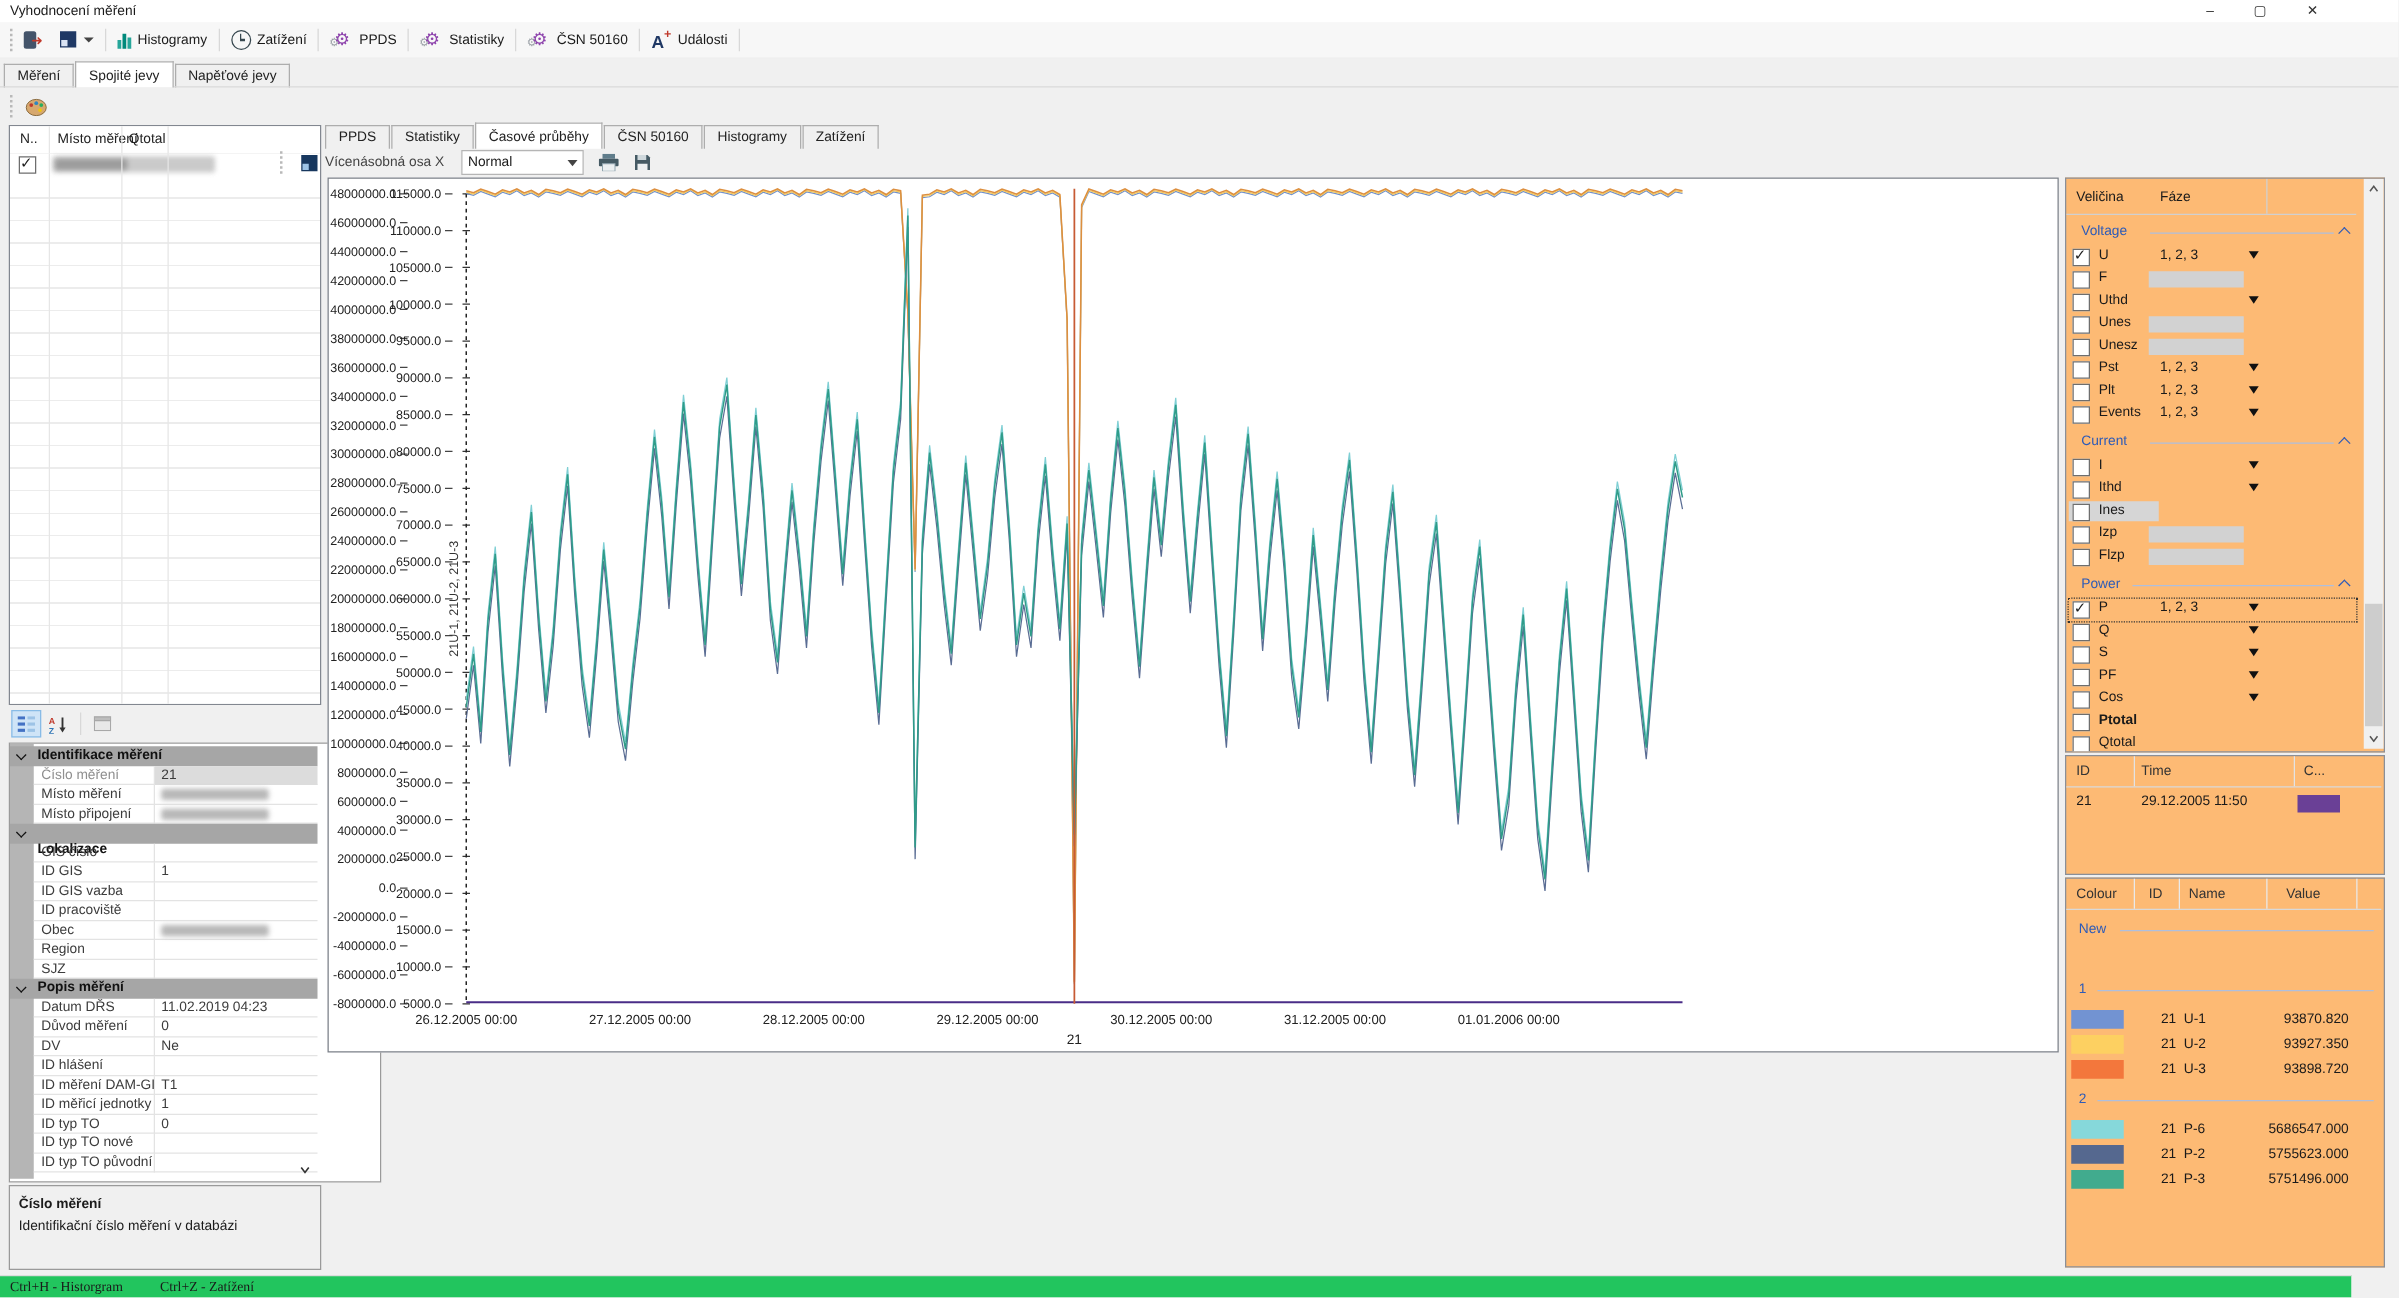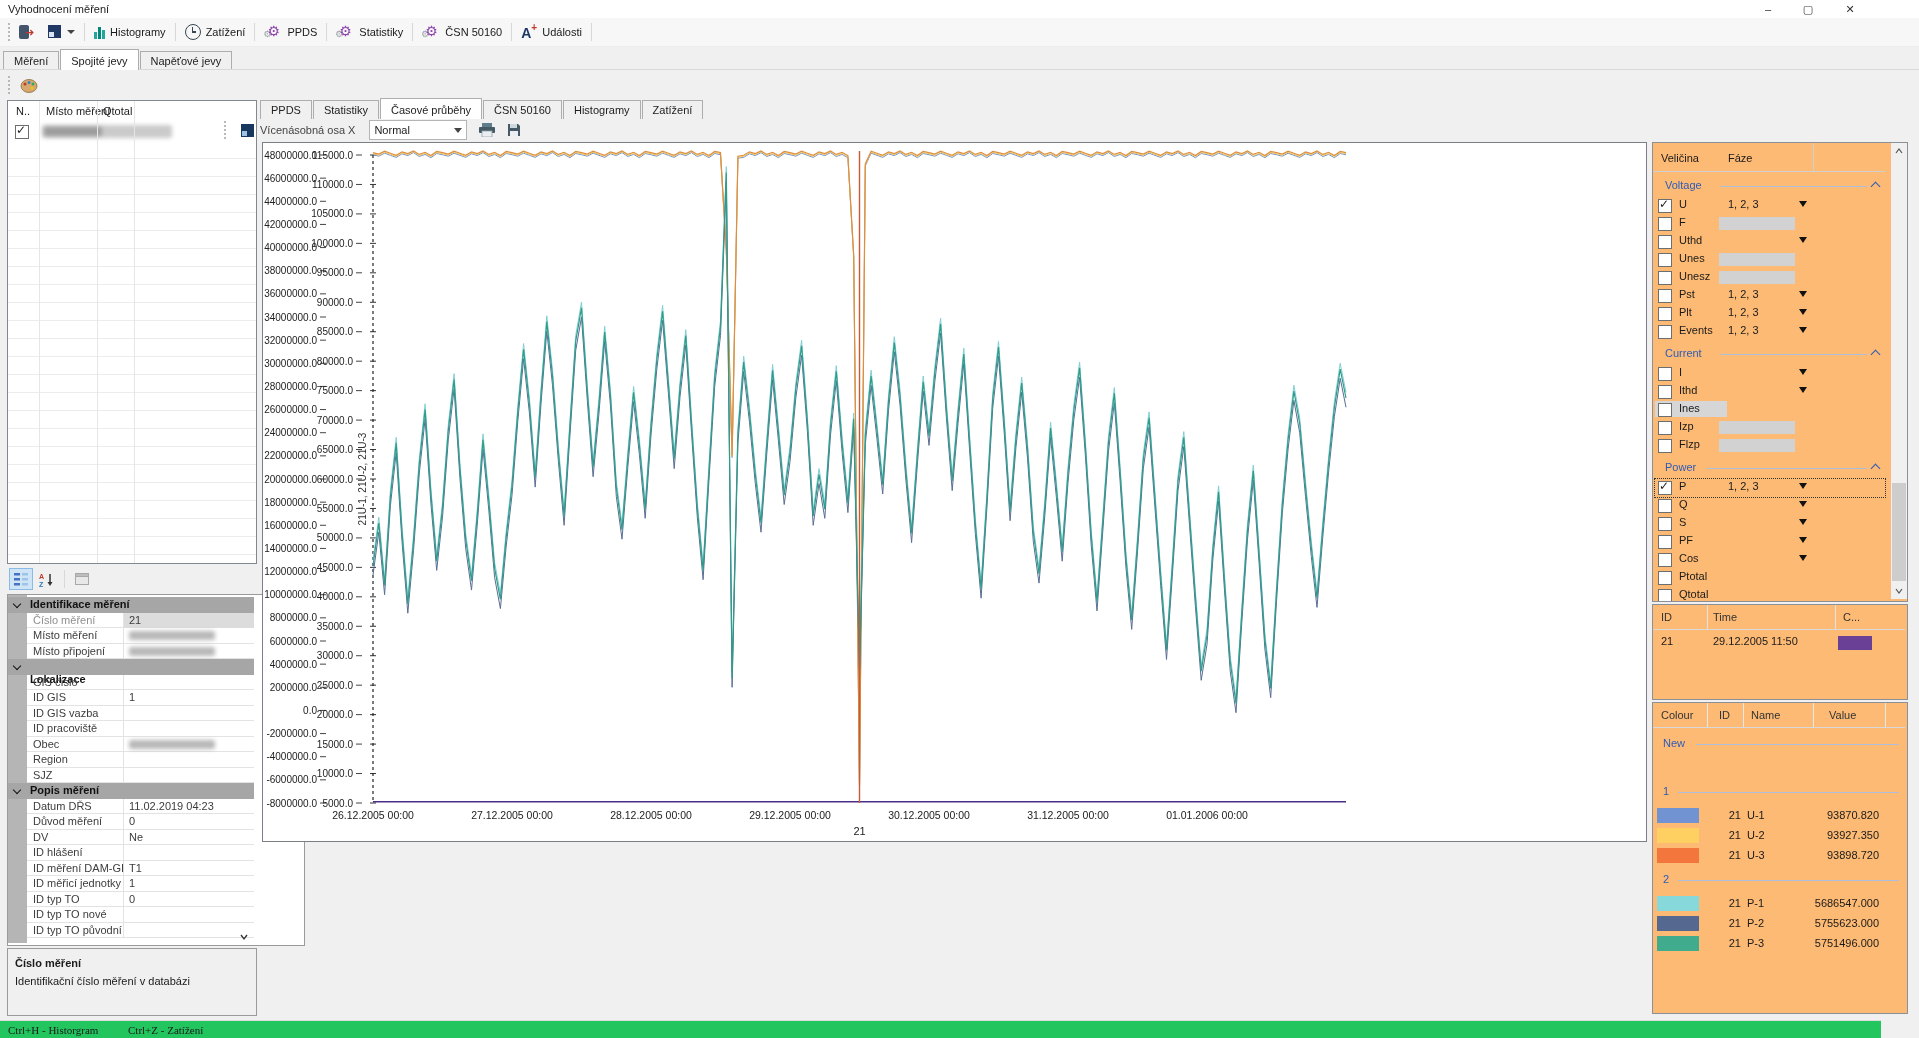--- a/index.html
+++ b/index.html
@@ -637,21 +637,21 @@
           <span style="position: absolute; left: 24px; top: 1px;">PF</span>
           <span class="tri" style="position: absolute; left: 144px; top: 4px;"></span>
         </div>
         <div style="position: absolute; left: 2px; top: 408px; width: 230px; height: 18px;">
           <span class="cb" style="position: absolute; left: 3px; top: 2px;"></span>
           <span style="position: absolute; left: 24px; top: 1px;">Cos</span>
           <span class="tri" style="position: absolute; left: 144px; top: 4px;"></span>
         </div>
         <div style="position: absolute; left: 2px; top: 426px; width: 230px; height: 18px;">
           <span class="cb" style="position: absolute; left: 3px; top: 2px;"></span>
-          <span style="position: absolute; left: 24px; top: 1px;">Ptotal</span>
+          <span style="position: absolute; left: 24px; top: 1px; font-weight: bold;">Ptotal</span>
         </div>
         <div style="position: absolute; left: 2px; top: 444px; width: 230px; height: 18px;">
           <span class="cb" style="position: absolute; left: 3px; top: 2px;"></span>
           <span style="position: absolute; left: 24px; top: 1px;">Qtotal</span>
         </div>
         <div style="position: absolute; right: 0px; top: 0px; width: 16px; height: 456px; background: rgb(240, 240, 240);"></div>
         <div style="position: absolute; right: 0px; top: 0px; width: 16px; height: 16px; display: flex; align-items: center; justify-content: center;">
           <svg width="8" height="6">
             <path d="M1 5 L4 1 L7 5" stroke="#555" stroke-width="1.2" fill="none"></path>
           </svg>
@@ -706,21 +706,21 @@
           <span style="position: absolute; left: 4px; top: 1px; width: 42px; height: 15px; background: rgb(243, 119, 60);"></span>
           <span style="position: absolute; left: 70px; top: 2px; width: 18px; text-align: right;">21</span>
           <span style="position: absolute; left: 94px; top: 2px;">U-3</span>
           <span style="position: absolute; left: 140px; top: 2px; width: 86px; text-align: right;">93898.720</span>
         </div>
         <span style="position: absolute; left: 10px; top: 170px; color: rgb(46, 91, 183);">2</span>
         <span style="position: absolute; left: 25px; right: 8px; top: 177px; height: 1px; background: rgb(174, 191, 221);"></span>
         <div style="position: absolute; left: 0px; top: 192px; width: 252px; height: 20px;">
           <span style="position: absolute; left: 4px; top: 1px; width: 42px; height: 15px; background: rgb(134, 216, 218);"></span>
           <span style="position: absolute; left: 70px; top: 2px; width: 18px; text-align: right;">21</span>
-          <span style="position: absolute; left: 94px; top: 2px;">P-1</span>
+          <span style="position: absolute; left: 94px; top: 2px;">P-6</span>
           <span style="position: absolute; left: 140px; top: 2px; width: 86px; text-align: right;">5686547.000</span>
         </div>
         <div style="position: absolute; left: 0px; top: 212px; width: 252px; height: 20px;">
           <span style="position: absolute; left: 4px; top: 1px; width: 42px; height: 15px; background: rgb(85, 104, 143);"></span>
           <span style="position: absolute; left: 70px; top: 2px; width: 18px; text-align: right;">21</span>
           <span style="position: absolute; left: 94px; top: 2px;">P-2</span>
           <span style="position: absolute; left: 140px; top: 2px; width: 86px; text-align: right;">5755623.000</span>
         </div>
         <div style="position: absolute; left: 0px; top: 232px; width: 252px; height: 20px;">
           <span style="position: absolute; left: 4px; top: 1px; width: 42px; height: 15px; background: rgb(65, 171, 142);"></span>

